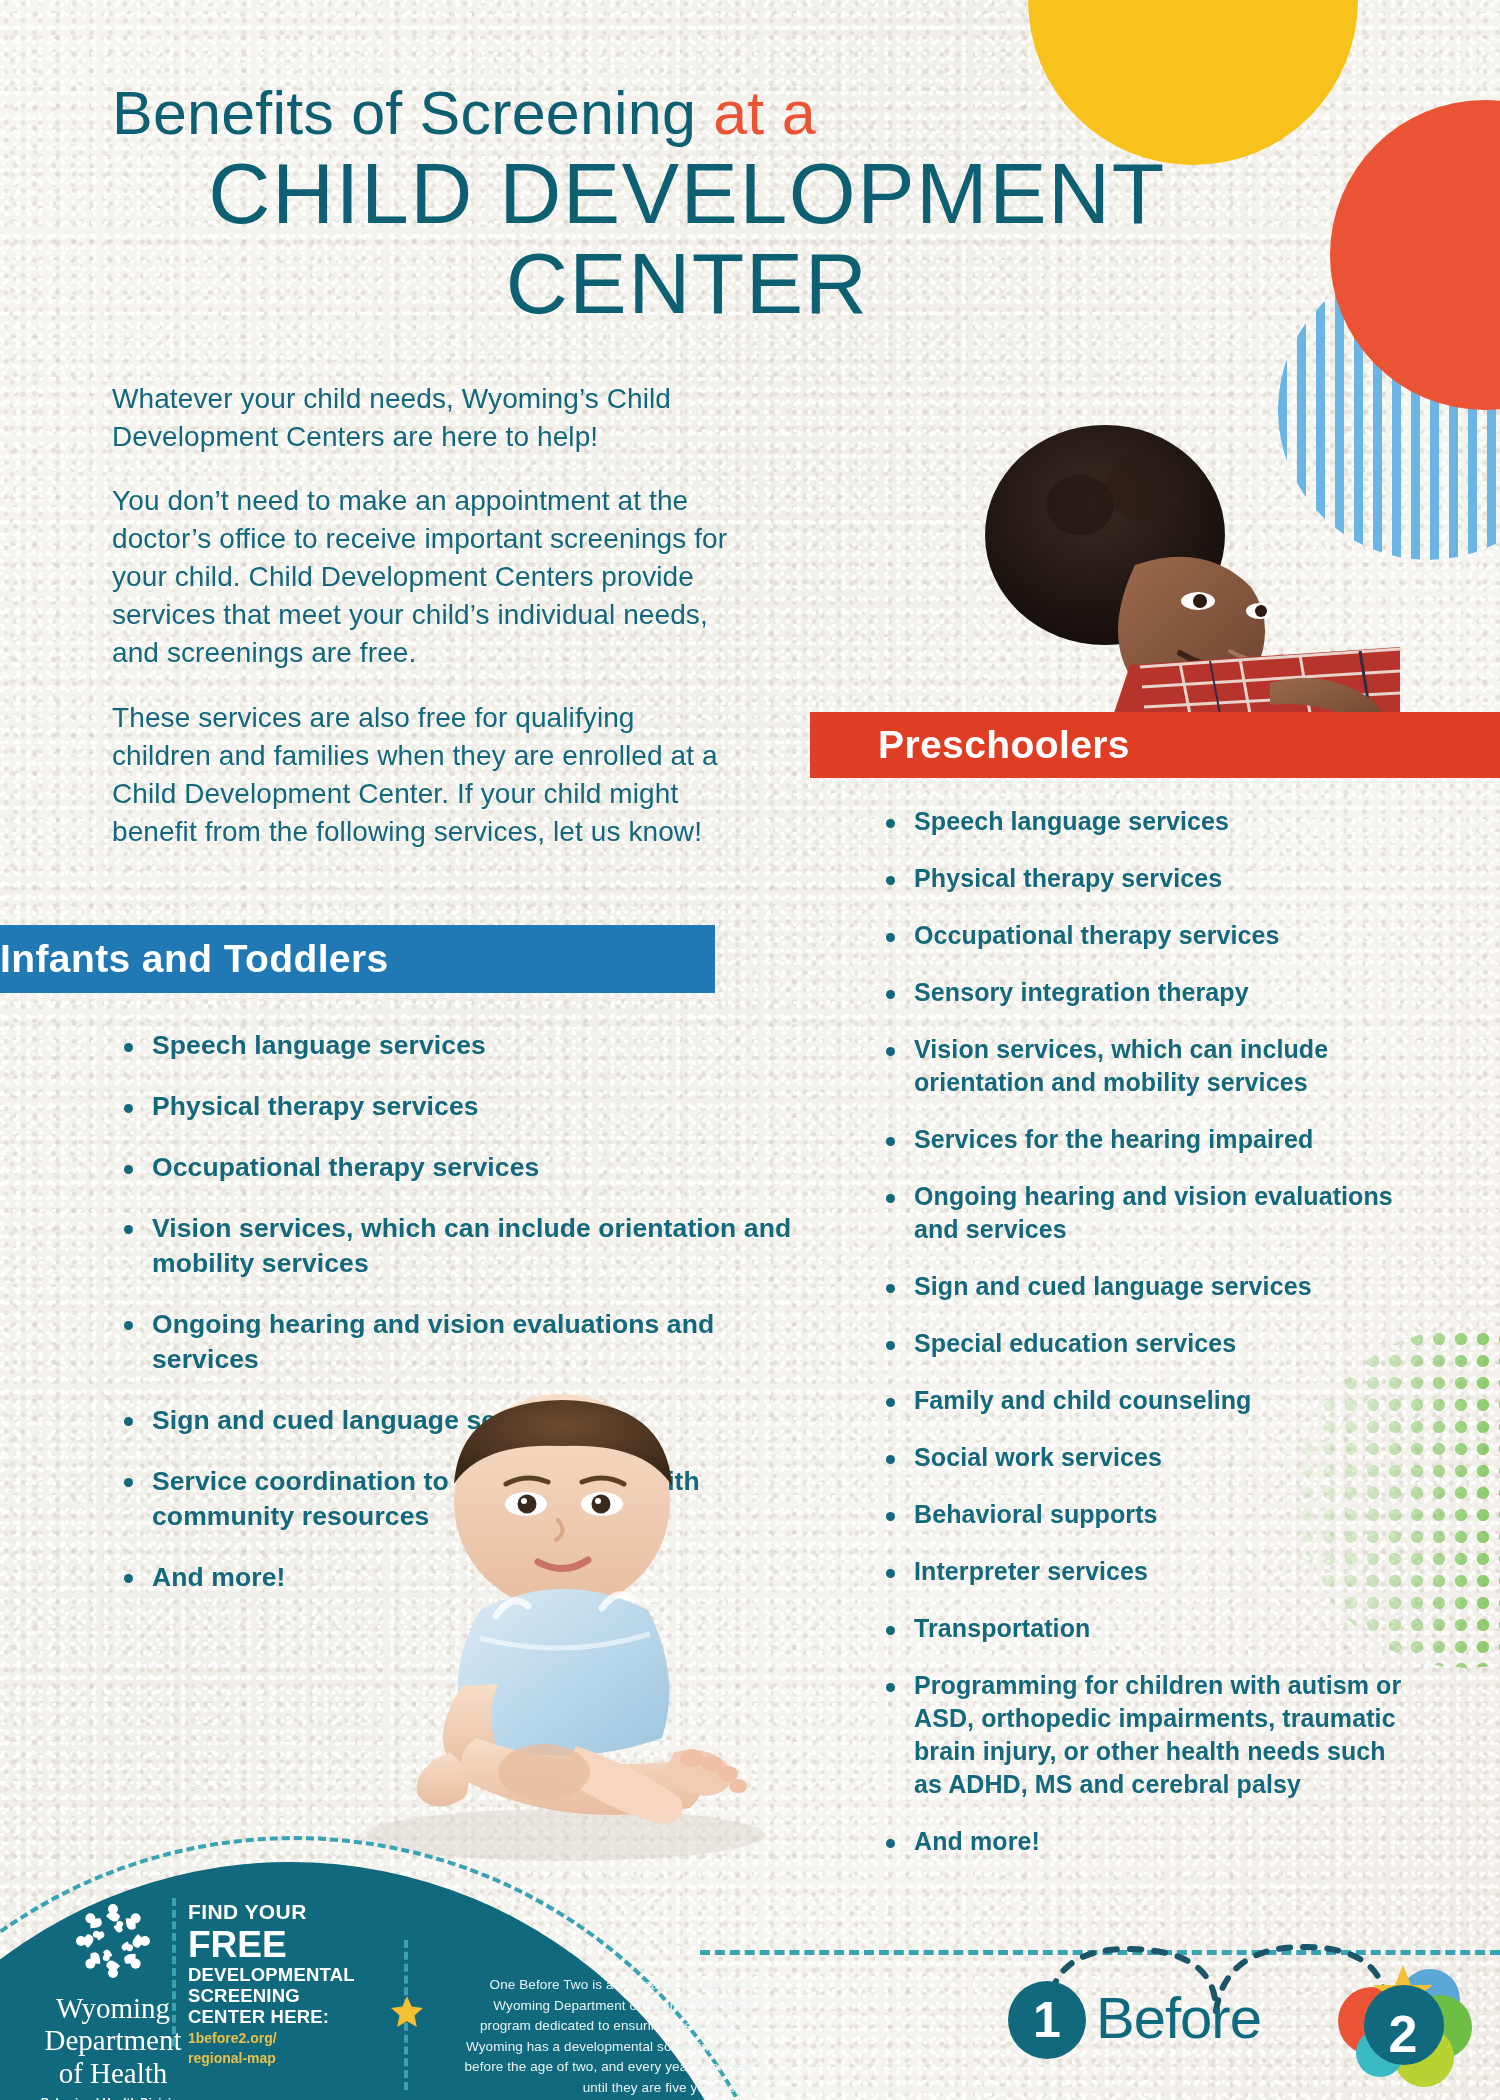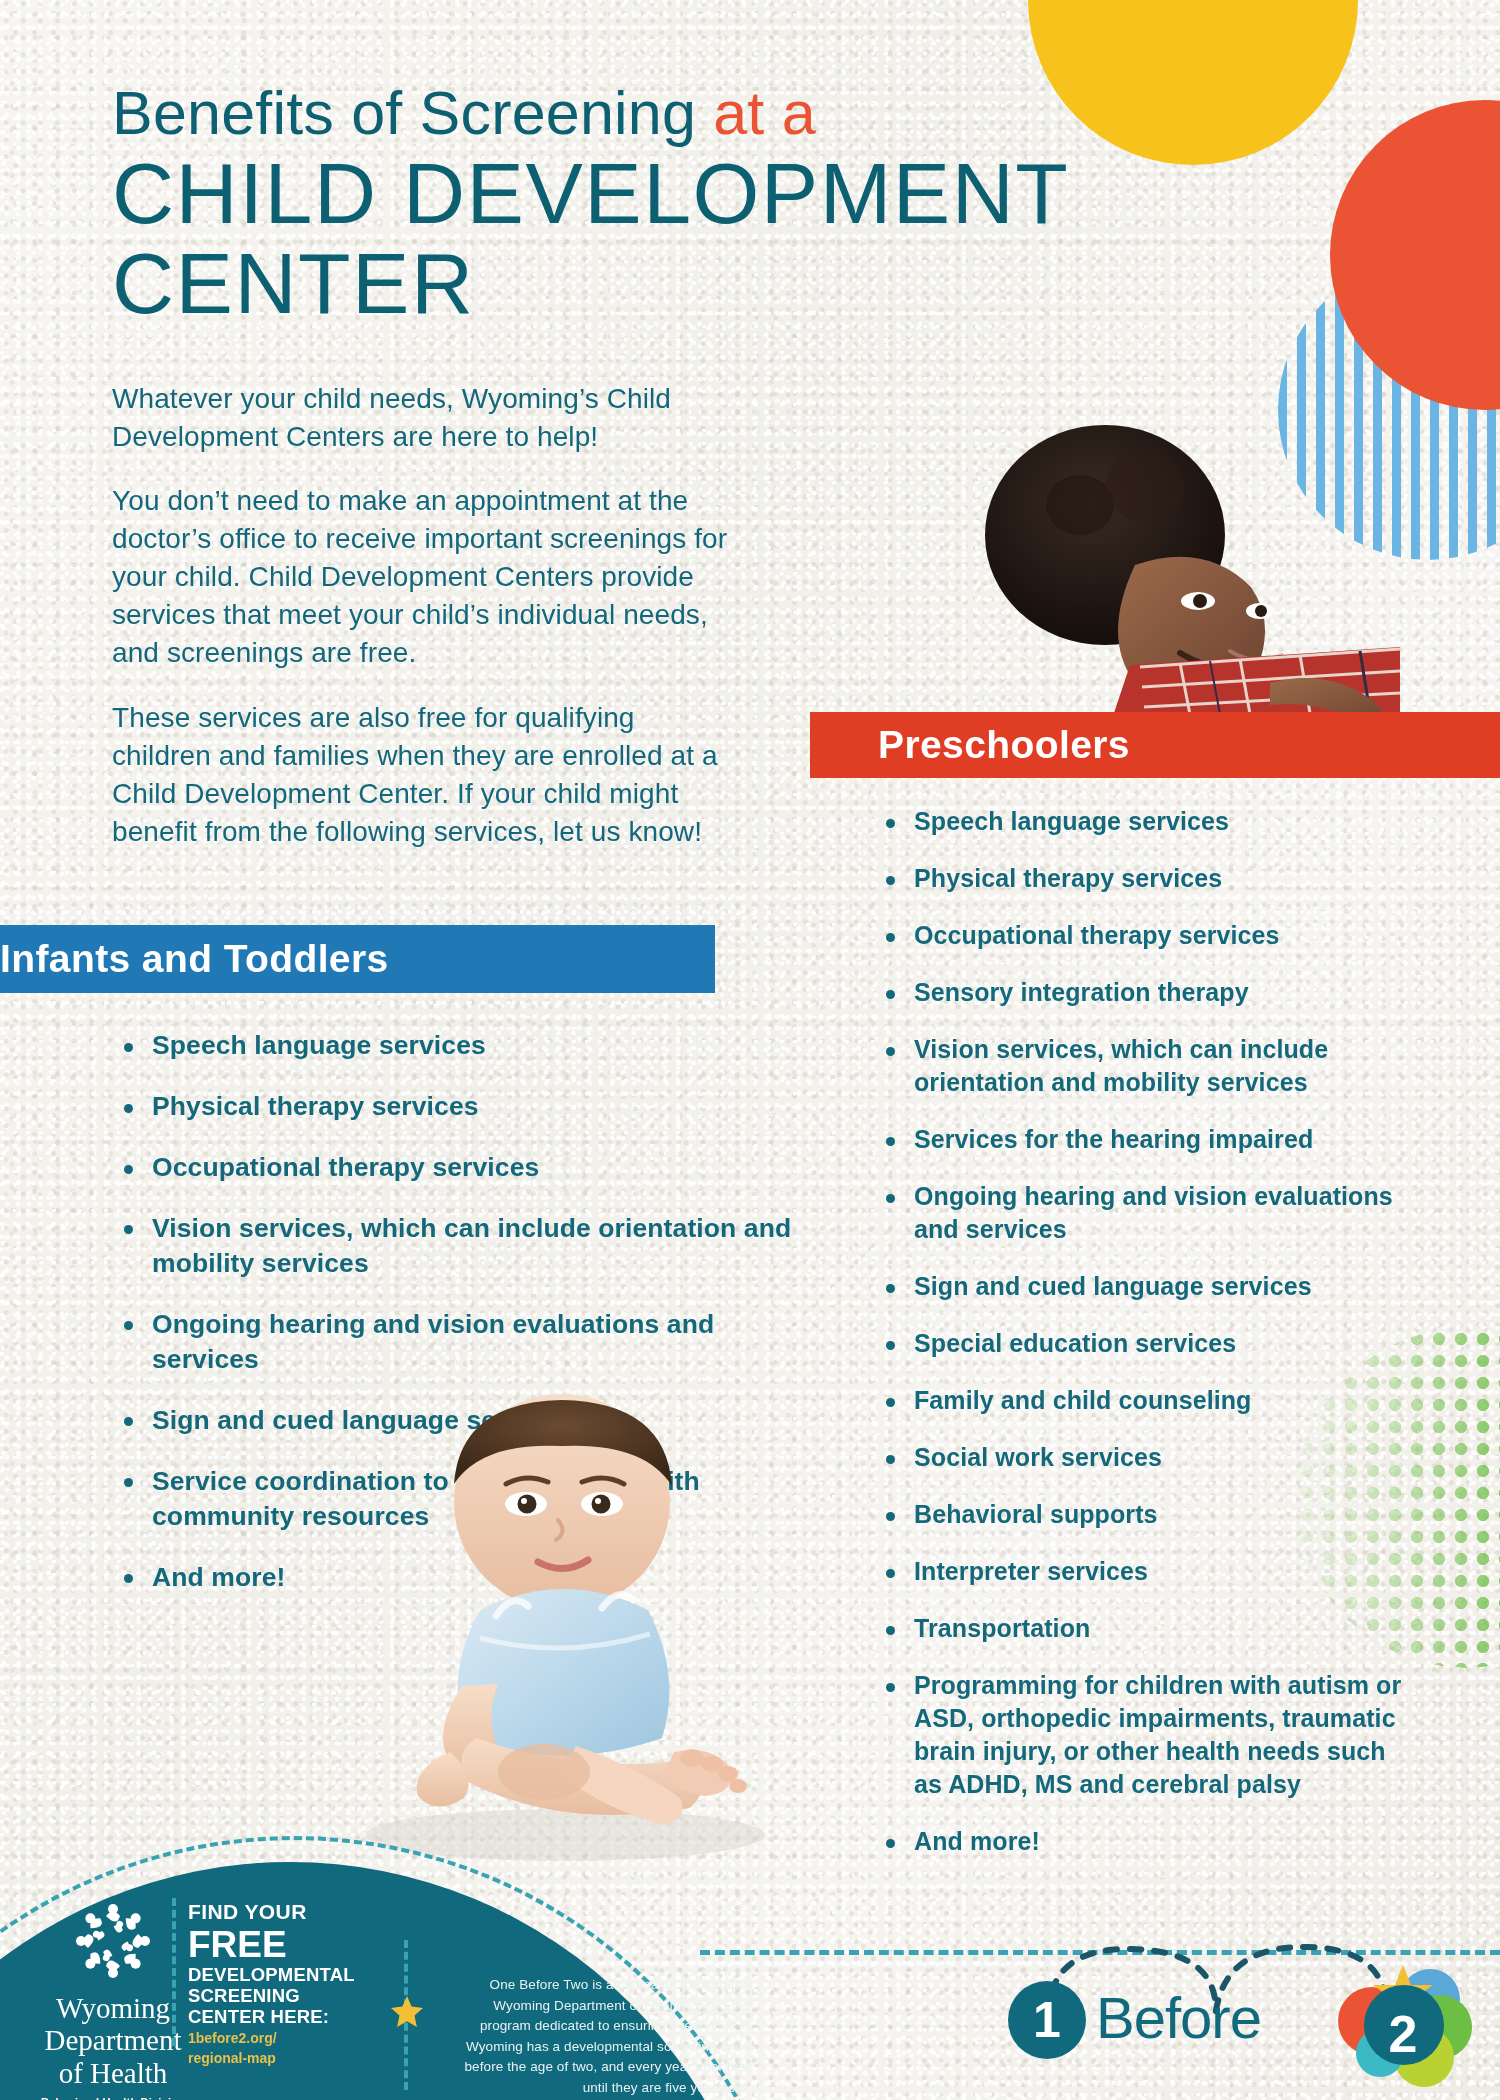--- a/index.html
+++ b/index.html
@@ -39,21 +39,21 @@
   }
 
   
   .headline{position:absolute;left:112px;top:82px;width:1150px;}
   .headline .line1{
     font-size:61px;line-height:1.04;color:#0d5f72;font-weight:400;letter-spacing:.2px;
   }
   .headline .line1 .accent{color:#ea5434;}
   .headline .line2{
     margin-top:4px;font-size:86px;line-height:1.04;color:#0d5f72;font-weight:300;
-    letter-spacing:1.5px;text-align:left;
+    letter-spacing:1.5px;text-align:center;
   }
 
   
   .intro{position:absolute;left:112px;top:380px;width:625px;color:#13677c;}
   .intro p{margin:0 0 26px 0;font-size:28px;line-height:1.36;letter-spacing:.1px;}
 
   
   .band{
     position:absolute;display:flex;align-items:center;
     color:#ffffff;font-size:39px;font-weight:600;letter-spacing:.4px;

